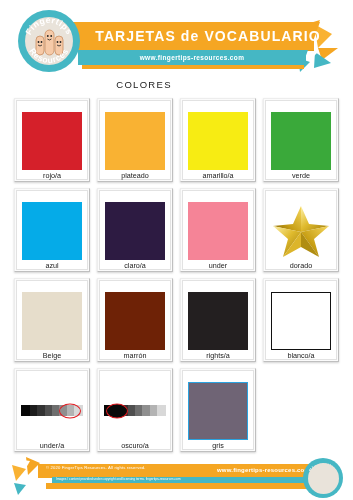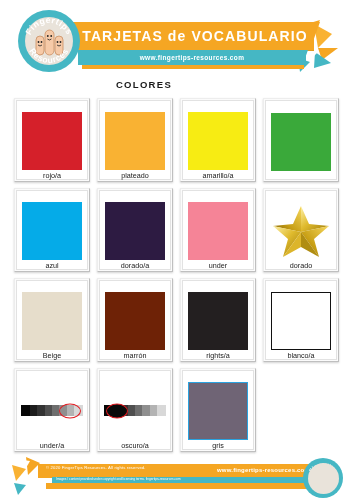--- a/index.html
+++ b/index.html
@@ -22,21 +22,21 @@
     position:absolute; left:72px; top:22px; width:242px; height:28px;
     background:#f5a623;
     box-shadow:0 1px 0 #e09a1d;
   }
   .hdr-banner-skew{
     position:absolute; left:302px; top:22px; width:18px; height:28px;
     background:#f5a623;
     transform:skewX(-20deg); transform-origin:left top;
   }
   .hdr-title{
-    position:absolute; left:2px; top:0; width:242px; height:28px;
+    position:absolute; left:15px; top:0; width:242px; height:28px;
     display:flex; align-items:center; justify-content:center;
     color:#ffffff; font-weight:bold; font-size:14px; letter-spacing:1.1px;
     white-space:nowrap;
   }
   .hdr-strip{
     position:absolute; left:78px; top:50px; width:228px; height:15px;
     background:#45b7c4;
   }
   .hdr-strip-skew{
     position:absolute; left:296px; top:50px; width:12px; height:15px;
@@ -64,21 +64,21 @@
     position:absolute; left:7px; top:7px; width:48px; height:48px;
     border-radius:50%;
     background:#e9e3da;
   }
   .logo svg{ position:absolute; left:0; top:0; }
 
   
   .section-title{
     position:absolute; left:0; top:79px; width:288px;
     text-align:center;
-    font-size:9.5px; font-weight:bold; color:#1a1a1a; letter-spacing:1.3px;
+    font-size:9.5px; font-weight:normal; color:#1a1a1a; letter-spacing:1.3px;
   }
 
   
   .grid{
     position:absolute; left:14px; top:98px;
     width:325px;
     display:grid;
     grid-template-columns:repeat(4, 76px);
     grid-template-rows:repeat(4, 88px);
     column-gap:7px; row-gap:2px;
@@ -263,34 +263,35 @@
     <div class="swatch-wrap">
       <div class="swatch" style="background:#f7ec13"></div>
     </div>
     <div class="card-label">amarillo/a</div>
   </div>
 
   <div class="card">
     <div class="swatch-wrap">
       <div class="swatch" style="background:#3aa93a"></div>
     </div>
+    <div class="card-label">verde</div>
   </div>
 
   <div class="card">
     <div class="swatch-wrap">
       <div class="swatch" style="background:#05abe8"></div>
     </div>
     <div class="card-label">azul</div>
   </div>
 
   <div class="card">
     <div class="swatch-wrap">
       <div class="swatch" style="background:#2d1b42"></div>
     </div>
-    <div class="card-label">dorado/a</div>
+    <div class="card-label">claro/a</div>
   </div>
 
   <div class="card">
     <div class="swatch-wrap">
       <div class="swatch" style="background:#f58497"></div>
     </div>
     <div class="card-label">under</div>
   </div>
 
 

